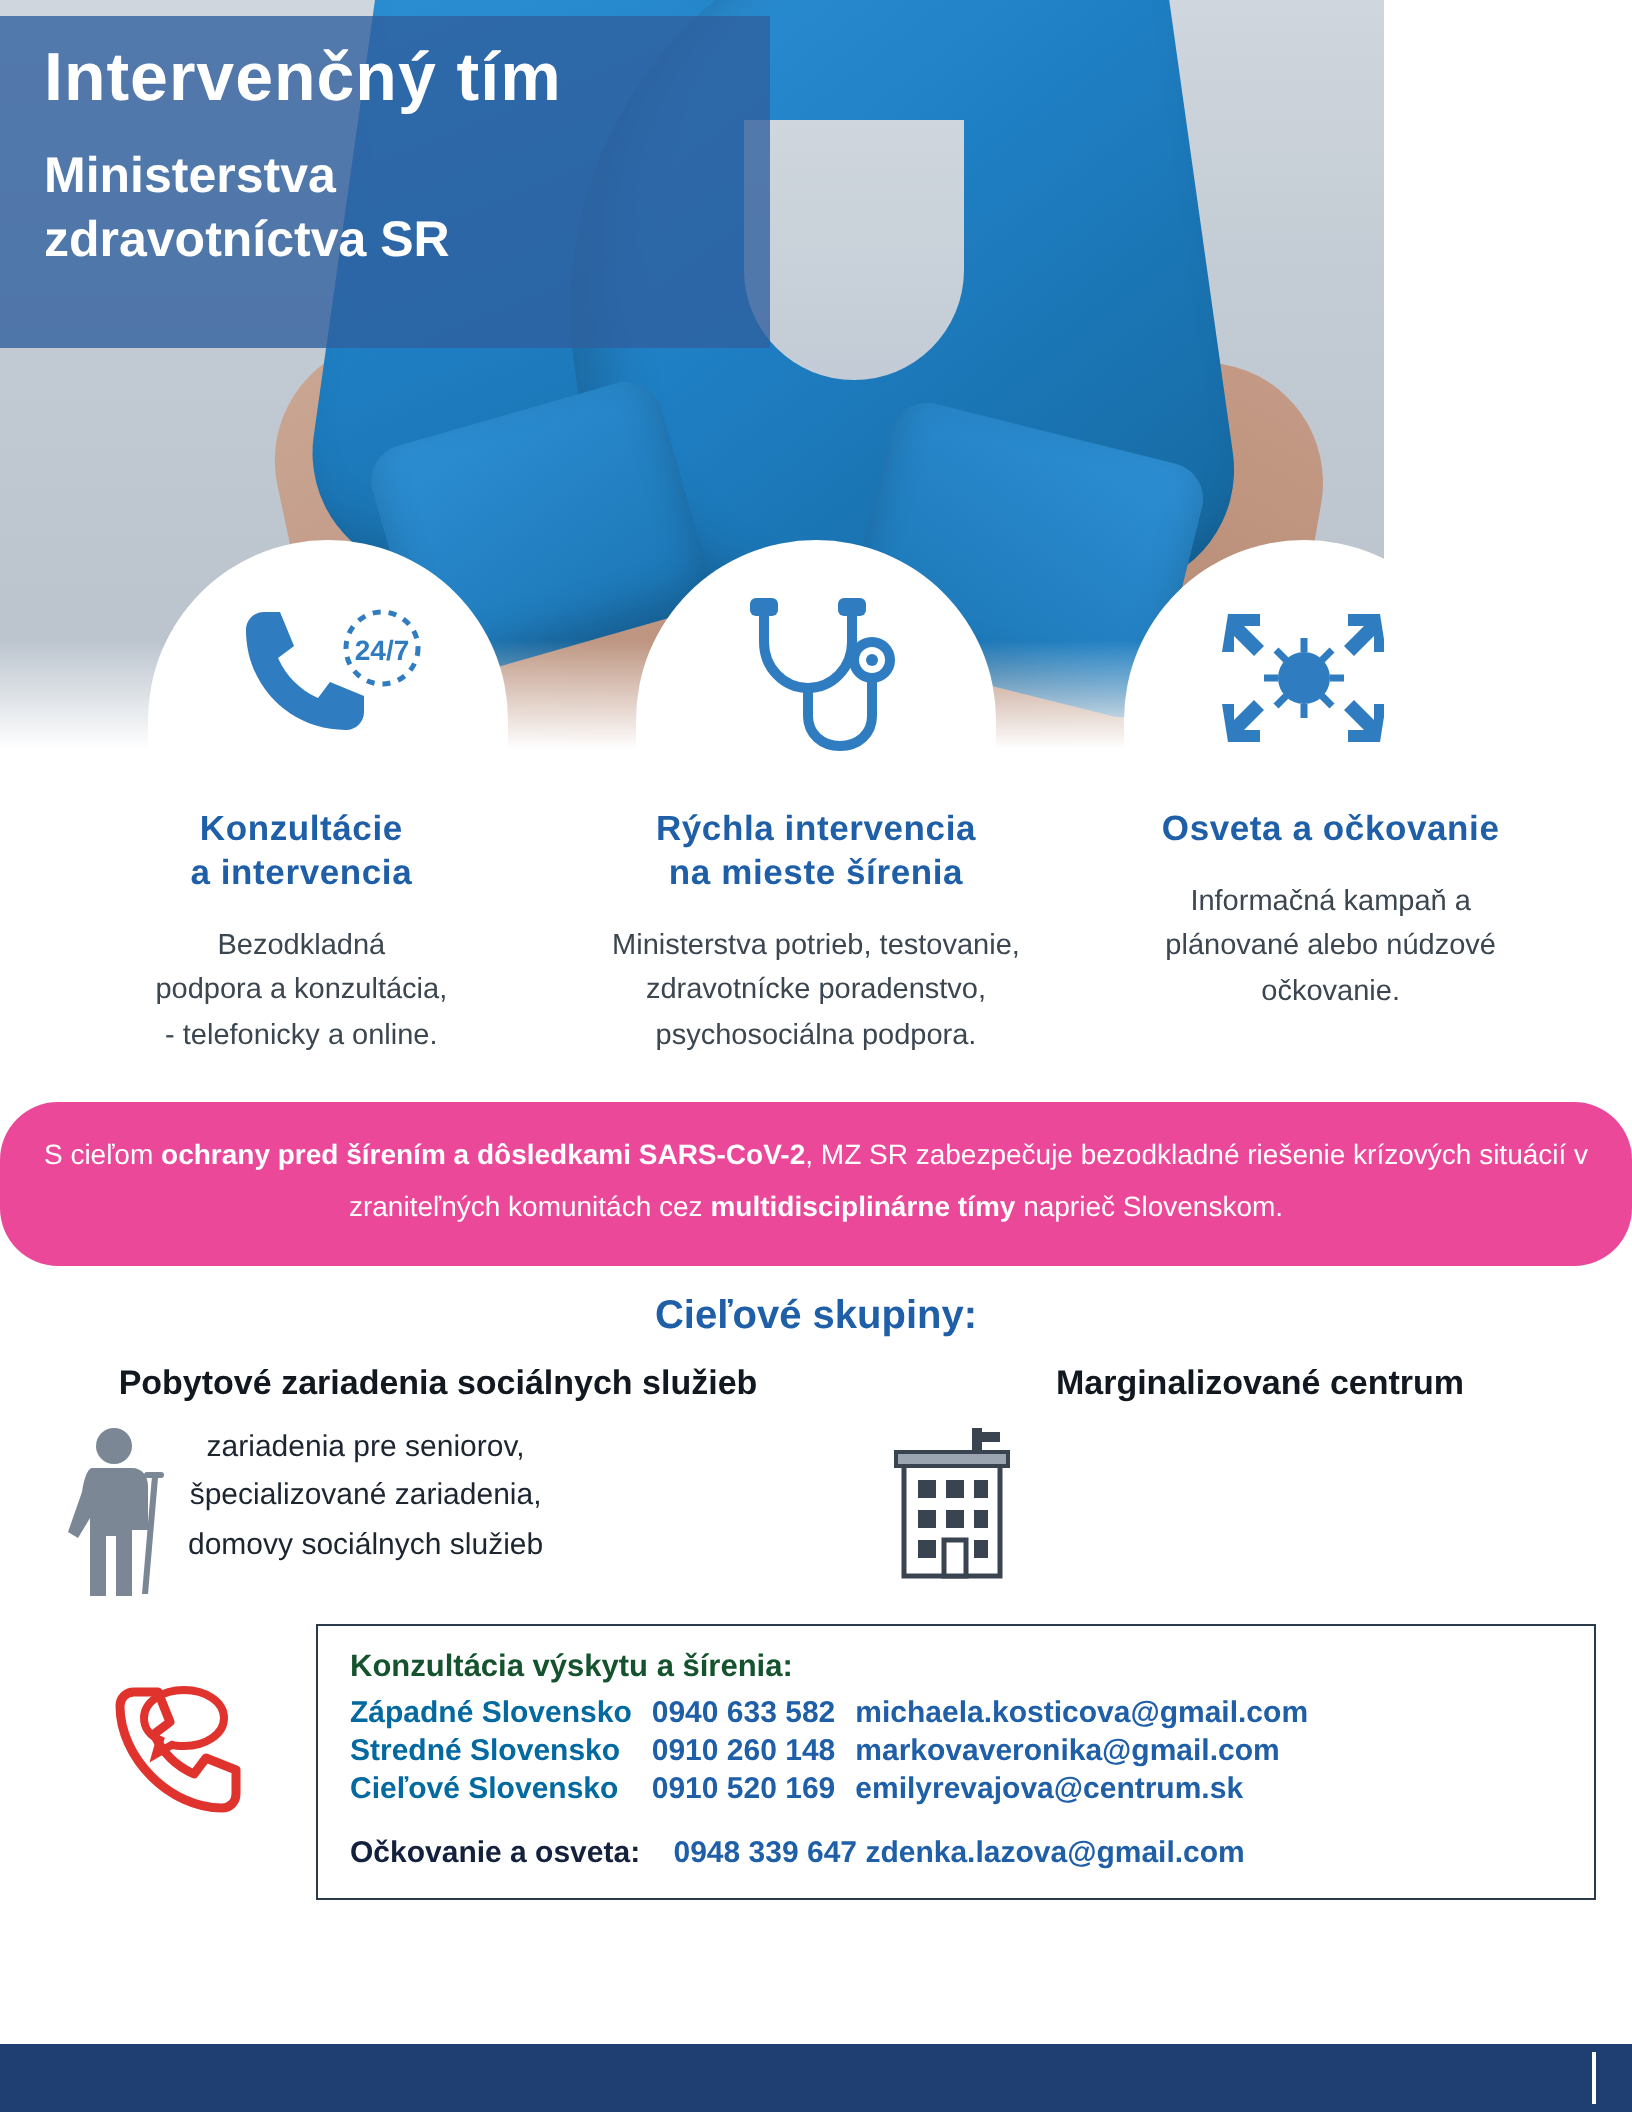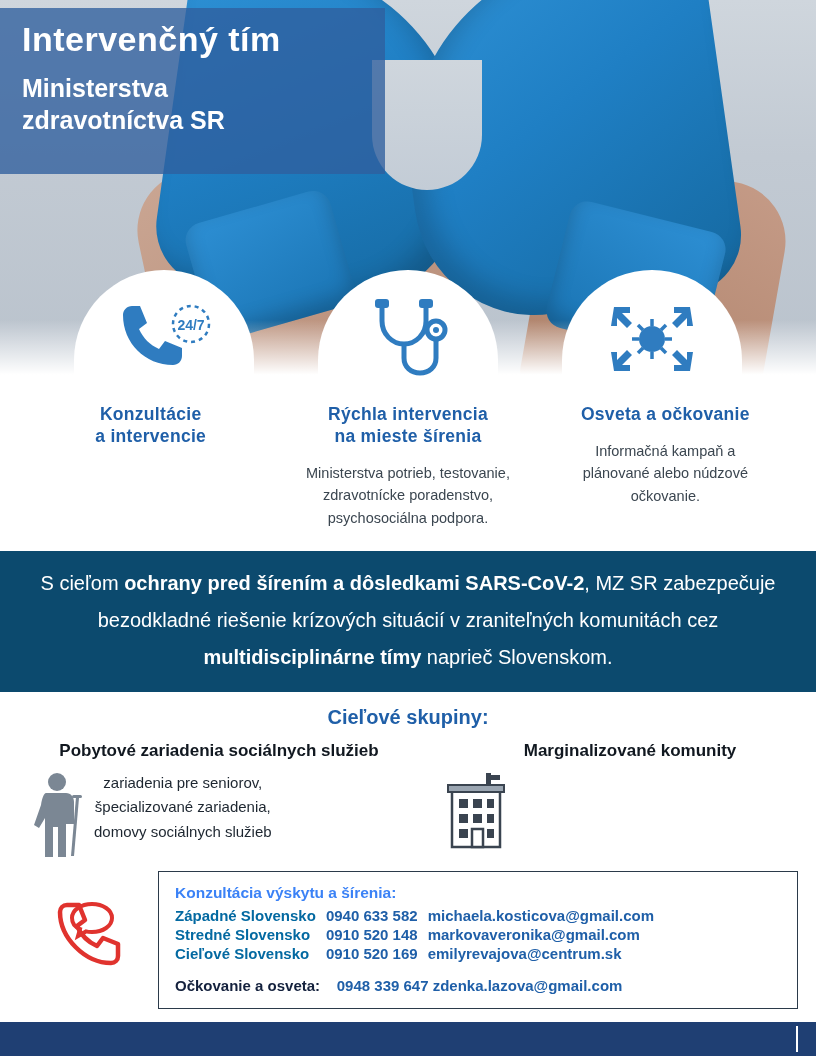--- a/index.html
+++ b/index.html
@@ -8,21 +8,21 @@
     width:816px; height:1056px;
     font-family:"Liberation Sans", sans-serif;
     background:#ffffff;
     overflow:hidden;
     position:relative;
   }
 
   
   .hero {
     position:relative;
-    width:816px; height:390px;
+    width:692px; height:390px;
     overflow:hidden;
     background:linear-gradient(180deg,#cfd6dd 0%, #c2cad3 40%, #b9c2cc 100%);
   }
   
   .glove-wrap { position:absolute; inset:0; }
   .skin {
     position:absolute; left:150px; top:150px; width:300px; height:260px;
     background:linear-gradient(160deg,#caa693,#b68b76);
     border-radius:60px 40px 20px 20px;
     transform:rotate(-12deg);
@@ -117,26 +117,27 @@
   }
   .svc p {
     margin:0; color:#3b4650;
     font-size:14.5px; line-height:1.55;
   }
 
   
   .banner {
     margin-top:22px;
     width:816px;
-    background:#0c4a6e;
+    background:#ec4899;
     color:#ffffff;
     padding:14px 16px 16px 16px;
     text-align:center;
-    font-size:20px;
+    font-size:14px;
     line-height:1.85;
+    border-radius:29px;
   }
   .banner b { font-weight:bold; }
 
   
   .tg-title {
     text-align:center;
     color:#1f5fa8;
     font-size:20px; font-weight:bold;
     margin:14px 0 12px 0;
   }
@@ -160,21 +161,21 @@
     padding:14px 18px 0 18px;
   }
   .phone-icon { width:140px; display:flex; justify-content:center; }
   .contact-box {
     flex:1;
     border:1.5px solid #2b3a4a;
     padding:12px 14px 14px 16px;
     background:#ffffff;
   }
   .contact-head {
-    font-size:15.5px; font-weight:bold; color:#3b82f6; margin-bottom:4px;
+    font-size:15.5px; font-weight:bold; color:#14532d; margin-bottom:4px;
   }
   table.contacts { border-collapse:collapse; }
   table.contacts td {
     font-size:15px; font-weight:bold; color:#1f5fa8;
     padding:1px 0;
     white-space:nowrap;
   }
   table.contacts td.region { color:#0369a1; padding-right:10px; }
   table.contacts td.num { padding-right:10px; }
   .contact-sec {
@@ -255,22 +256,27 @@
         <path d="M86 74H70v-6h8L68 58l5-5 10 10v-8h6z" fill="#2f7cc0"></path>
       </svg>
     </div>
   </div>
 </div>
 
 <div class="services">
   <div class="svc">
     <h3>
       <span>Konzultácie</span><br>
-      <span>a intervencie</span>
+      <span>a intervencia</span>
     </h3>
+    <p>
+      <span>Bezodkladná</span><br>
+      <span>podpora a konzultácia,</span><br>
+      <span>- telefonicky a online.</span>
+    </p>
   </div>
   <div class="svc">
     <h3>
       <span>Rýchla intervencia</span><br>
       <span>na mieste šírenia</span>
     </h3>
     <p>
       <span>Ministerstva potrieb, testovanie,</span><br>
       <span>zdravotnícke poradenstvo,</span><br>
       <span>psychosociálna podpora.</span>
@@ -306,21 +312,21 @@
       </svg>
       <p>
         <span>zariadenia pre seniorov,</span><br>
         <span>špecializované zariadenia,</span><br>
         <span>domovy sociálnych služieb</span>
       </p>
     </div>
   </div>
 
   <div class="group right">
-    <h4>Marginalizované komunity</h4>
+    <h4>Marginalizované centrum</h4>
     <div class="group-body">
       <svg width="62" height="80" viewBox="0 0 62 80">
         <rect x="6" y="20" width="48" height="56" fill="#ffffff" stroke="#3a4450" stroke-width="2.5"></rect>
         <rect x="2" y="14" width="56" height="7" fill="#9aa5b1" stroke="#3a4450" stroke-width="2"></rect>
         <rect x="40" y="2" width="5" height="13" fill="#3a4450"></rect>
         <rect x="45" y="4" width="9" height="5" fill="#3a4450"></rect>
         <g fill="#3a4450">
           <rect x="13" y="28" width="9" height="9"></rect>
             <rect x="27" y="28" width="9" height="9"></rect>
             <rect x="41" y="28" width="7" height="9"></rect>
@@ -348,21 +354,21 @@
     <div class="contact-head">Konzultácia výskytu a šírenia:</div>
     <table class="contacts">
       <tbody>
         <tr>
           <td class="region">Západné Slovensko</td>
           <td class="num">0940 633 582</td>
           <td>michaela.kosticova@gmail.com</td>
         </tr>
         <tr>
           <td class="region">Stredné Slovensko</td>
-          <td class="num">0910 520 148</td>
+          <td class="num">0910 260 148</td>
           <td>markovaveronika@gmail.com</td>
         </tr>
         <tr>
           <td class="region">Cieľové Slovensko</td>
           <td class="num">0910 520 169</td>
           <td>emilyrevajova@centrum.sk</td>
         </tr>
       </tbody>
     </table>
     <div class="contact-sec">

